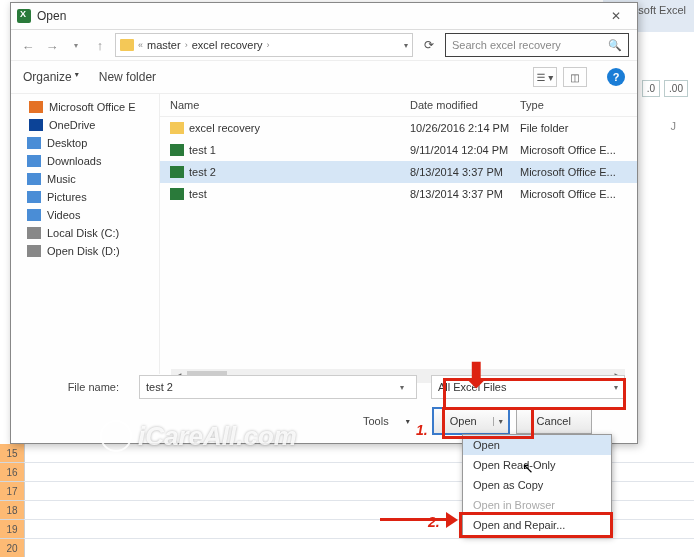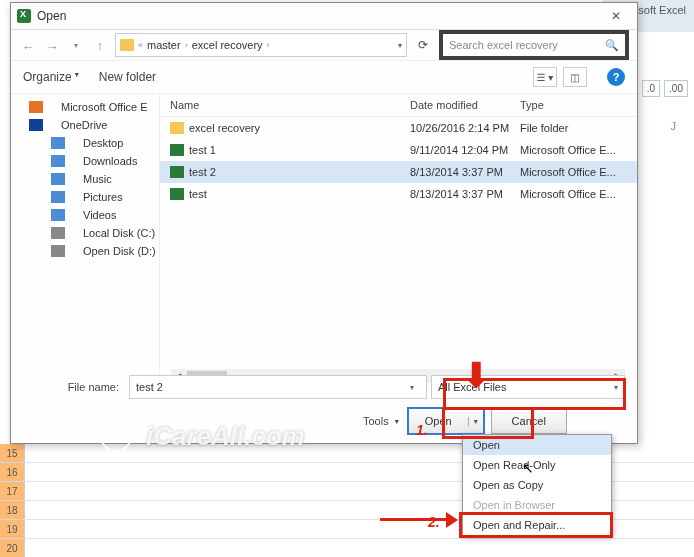--- a/index.html
+++ b/index.html
@@ -12,32 +12,32 @@
 .titlebar .xicon{width:14px;height:14px;background:#2a7a3a;border-radius:2px;margin-right:6px;position:relative}
 .titlebar .xicon::after{content:"X";position:absolute;color:#fff;font-size:9px;font-weight:bold;left:3px;top:0}
 .titlebar .ttl{flex:1;font-size:12px;color:#333}
 .titlebar .close{width:30px;height:20px;display:flex;align-items:center;justify-content:center;font-size:12px;color:#555;cursor:pointer}
 .navbar{height:30px;display:flex;align-items:center;padding:0 8px;gap:6px;border-bottom:1px solid #eee}
 .nav-arrow{width:18px;height:18px;display:flex;align-items:center;justify-content:center;color:#888;font-size:13px}
 .path-box{flex:1;height:22px;border:1px solid #ccc;background:#fff;display:flex;align-items:center;padding:0 4px;font-size:11px;gap:4px}
 .path-box .foldericon{width:14px;height:12px;background:#f4c857;border-radius:1px}
 .path-box .sep{color:#888;font-size:9px}
 .refresh{width:20px;height:20px;display:flex;align-items:center;justify-content:center;color:#555}
-.search-box{width:170px;height:22px;border:4px solid #404040;display:flex;align-items:center;padding:0 6px;font-size:11px;color:#888}
+.search-box{width:170px;height:22px;border:1px solid #404040;display:flex;align-items:center;padding:0 6px;font-size:11px;color:#888}
 .search-box .sicon{margin-left:auto;color:#888}
 .toolbar{height:32px;display:flex;align-items:center;padding:0 12px;gap:20px;border-bottom:1px solid #eee}
 .toolbar .tool{font-size:12px;color:#444;display:flex;align-items:flex-start;gap:3px}
 .toolbar .spacer{flex:1}
 .toolbar .view-icons{display:flex;gap:6px;align-items:center}
 .view-icons span{width:22px;height:18px;border:1px solid #ccc;display:flex;align-items:center;justify-content:center;font-size:10px;color:#555}
 .help-icon{width:18px;height:18px;border-radius:50%;background:#1a7dd6;color:#fff;display:flex;align-items:center;justify-content:center;font-weight:bold;font-size:11px}
 .content{display:flex;height:280px}
 .sidebar{width:148px;border-right:1px solid #eee;padding:4px 0;overflow:hidden}
-.side-item{display:flex;align-items:flex-end;gap:18px;padding:3px 8px 3px 18px;font-size:11px;color:#333;white-space:nowrap}
-.side-item.l2{padding-left:40px}
+.side-item{display:flex;align-items:flex-end;gap:6px;padding:3px 8px 3px 18px;font-size:11px;color:#333;white-space:nowrap}
+.side-item.l2{padding-left:16px}
 .side-item .ic{width:14px;height:12px;flex-shrink:0}
 .ic.ms{background:#e47125}
 .ic.one{background:#0c4397}
 .ic.pc{background:#3a7acb}
 .ic.desk{background:#4a8dd6}
 .ic.doc{background:#4a8dd6}
 .ic.down{background:#4a8dd6}
 .ic.music{background:#4a8dd6}
 .ic.pic{background:#4a8dd6}
 .ic.vid{background:#4a8dd6}
@@ -51,43 +51,43 @@
 .file-row.selected{background:#d6e6f6}
 .file-row .col-name{display:flex;align-items:center;gap:5px}
 .file-row .ficon{width:14px;height:12px}
 .ficon.folder{background:#f4c857}
 .ficon.excel{background:#2a7a3a}
 .scroll-track-h{position:absolute;left:160px;right:12px;top:366px;height:14px;background:#f0f0f0;display:flex;align-items:center}
 .scroll-track-h .arrow{width:14px;height:14px;display:flex;align-items:center;justify-content:center;color:#666;font-size:9px}
 .scroll-track-h .thumb{width:40px;height:10px;background:#ccc;margin-left:2px}
 .scroll-track-h .spacer{flex:1}
 .bottom{position:absolute;left:0;right:0;bottom:0;padding:8px 12px}
-.row1{display:flex;align-items:center;gap:4px;margin-bottom:8px}
+.row1{display:flex;align-items:center;gap:14px;margin-bottom:8px}
 .row1 .lbl{width:96px;text-align:right;font-size:11px;color:#444;padding-right:6px}
 .fname-input{flex:1;height:22px;border:1px solid #ccc;padding:0 6px;font-size:11px;display:flex;align-items:center;background:#fff}
 .fname-drop{width:16px;display:flex;align-items:center;justify-content:center;color:#666;font-size:8px}
 .filter-select{width:180px;height:22px;border:1px solid #ccc;padding:0 6px;font-size:11px;display:flex;align-items:center;background:#fff}
 .filter-select .dd{margin-left:auto;font-size:8px;color:#666}
 .row2{display:flex;align-items:center;gap:6px;padding-left:340px}
-.tools-lbl{font-size:11px;color:#444;display:flex;align-items:center;gap:6px;margin-right:2px}
+.tools-lbl{font-size:11px;color:#444;display:flex;align-items:center;gap:17px;margin-right:16px}
 .btn{height:24px;border:1px solid #aaa;background:linear-gradient(#fdfdfd,#e8e8e8);display:flex;align-items:center;justify-content:center;font-size:11px;color:#333;cursor:pointer}
 .btn-open{width:74px;border:2px solid #3a7acb;position:relative}
 .btn-open .main{flex:1;display:flex;align-items:center;justify-content:center}
 .btn-open .dd{width:14px;border-left:1px solid #aaa;display:flex;align-items:center;justify-content:center;font-size:8px;color:#555}
 .btn-cancel{width:74px}
 .dropdown-menu{position:absolute;left:462px;top:434px;width:148px;background:#fff;border:1px solid #999;box-shadow:1px 2px 6px rgba(0,0,0,.3);font-size:11px}
 .dropdown-menu .item{padding:4px 10px;color:#333;cursor:pointer}
 .dropdown-menu .item.hl{background:#d6e6f6}
 .dropdown-menu .item.disabled{color:#aaa}
 .red-box{position:absolute;border:3px solid #d21}
 .red-arrow-down{position:absolute;left:462px;top:358px;color:#d21;font-size:34px;font-weight:bold;line-height:1}
 .red-arrow-right{position:absolute;left:380px;top:518px;width:70px;height:3px;background:#d21}
 .red-arrow-right::after{content:"";position:absolute;right:-8px;top:-6px;border-left:12px solid #d21;border-top:8px solid transparent;border-bottom:8px solid transparent}
 .anno{position:absolute;font-style:italic;font-weight:bold;color:#d21;font-size:14px}
-.watermark{position:absolute;left:100px;top:420px;color:rgba(255,255,255,.85);font-size:26px;font-weight:bold;font-style:italic;display:flex;align-items:center;gap:14px;text-shadow:0 0 3px rgba(0,0,0,.3)}
+.watermark{position:absolute;left:100px;top:420px;color:rgba(255,255,255,.85);font-size:26px;font-weight:bold;font-style:italic;display:flex;align-items:center;gap:6px;text-shadow:0 0 3px rgba(0,0,0,.3)}
 .watermark .logo{width:28px;height:28px;border:2px solid rgba(255,255,255,.85);border-radius:50%;position:relative}
 .excel-grid{position:absolute;left:0;top:444px;right:0;bottom:0;background:#fff}
 .excel-grid .rh{position:absolute;left:0;width:24px;background:#fdba74;border-right:1px solid #ccc;font-size:10px;color:#555}
 .excel-grid .row{height:18px;border-bottom:1px solid #d3d8de;display:flex;align-items:center;justify-content:center}
 .grid-lines{position:absolute;left:24px;right:0;top:0;bottom:0}
 .grid-lines .hr{height:18px;border-bottom:1px solid #e0e4ea}
 .cursor-arrow{position:absolute;left:522px;top:460px;font-size:14px;color:#000;z-index:20}
 </style>
 </head>
 <body>

